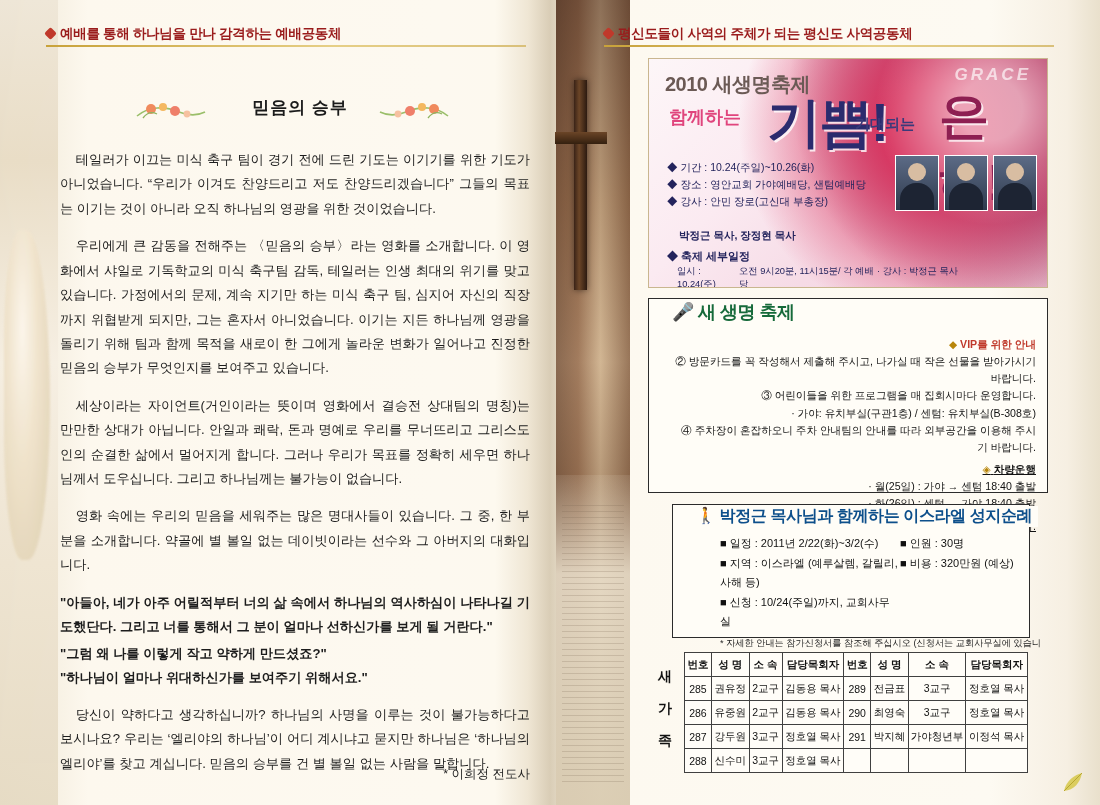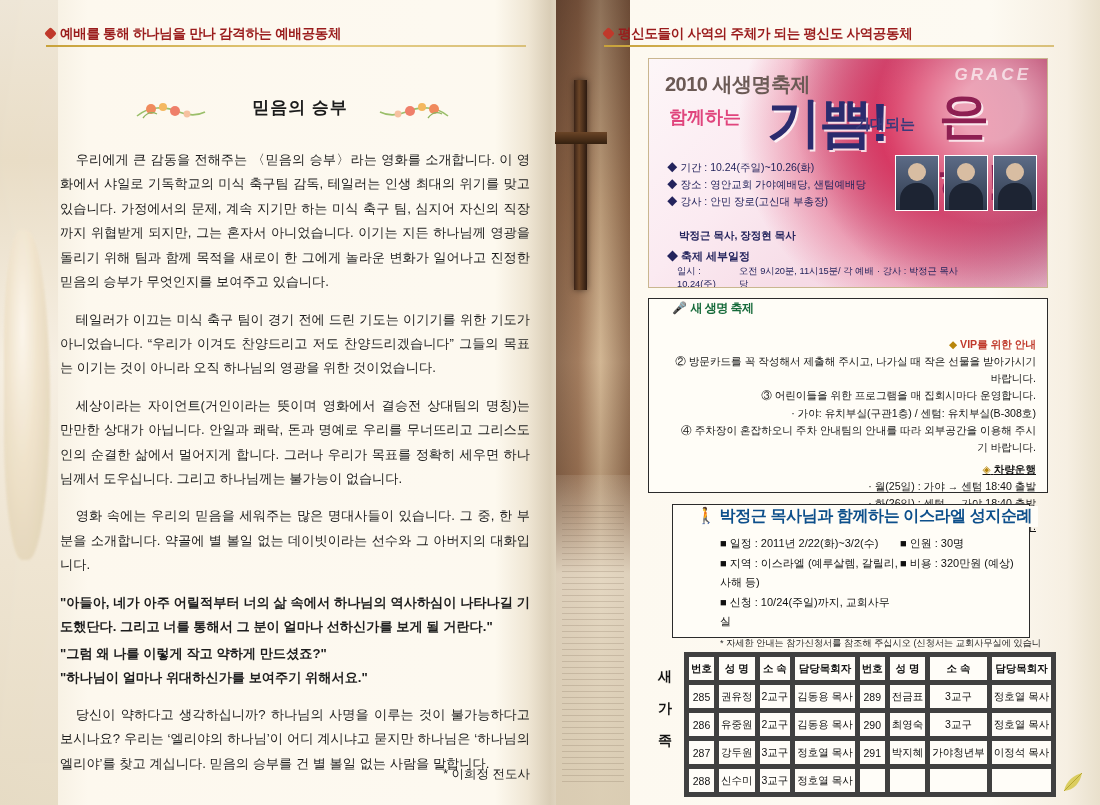--- a/index.html
+++ b/index.html
@@ -244,21 +244,21 @@
   
   .fest-box {
     position: absolute;
     left: 648px; top: 298px;
     width: 398px; height: 193px;
     border: 1px solid #2b2b2b;
     background: #fffdf7;
   }
   .fest-title {
     position: absolute; left: 666px; top: 300px;
-    font-size: 12px; font-weight: bold; color: #166a3a;
+    font-size: 18px; font-weight: bold; color: #166a3a;
     letter-spacing: -0.5px;
     background: #fffdf7;
     padding: 0 6px;
   }
   .fest-title .mic { color: #2f7d4f; margin-right: 4px; }
   .fest-body {
     position: absolute; left: 660px; top: 336px;
     width: 376px;
     font-size: 10.6px; color: #121212; line-height: 1.62; text-align: right;
   }
@@ -306,21 +306,21 @@
   }
   table.nf {
     position: absolute;
     left: 684px; top: 652px;
     width: 344px;
     border-collapse: collapse;
     font-size: 10.5px;
     background: #fffdf8;
   }
   table.nf th, table.nf td {
-    border: 5px solid #404040;
+    border: 1px solid #404040;
     height: 23px;
     text-align: center;
     padding: 0 2px;
     color: #111;
     white-space: nowrap;
   }
   table.nf th { font-weight: bold; background: #fffdf8; }
   table.nf td.empty { background: #fffdf8; }
 
   
@@ -366,22 +366,22 @@
       <circle cx="20" cy="16" r="3.4" fill="#f6c1a0"></circle>
       <circle cx="32" cy="13" r="5" fill="#ef7f6a"></circle>
       <circle cx="44" cy="9" r="4" fill="#f4b860"></circle>
       <circle cx="56" cy="11" r="5" fill="#f08a5d"></circle>
       <path d="M50 20 q6 -8 14 -4" stroke="#8fb35f" stroke-width="1.3" fill="none"></path>
     </svg>
   </div>
   <div class="article-title">믿음의 승부</div>
 
   <div class="body-text">
+    <p>테일러가 이끄는 미식 축구 팀이 경기 전에 드린 기도는 이기기를 위한 기도가 아니었습니다. “우리가 이겨도 찬양드리고 저도 찬양드리겠습니다” 그들의 목표는 이기는 것이 아니라 오직 하나님의 영광을 위한 것이었습니다.</p>
     <p>우리에게 큰 감동을 전해주는 〈믿음의 승부〉라는 영화를 소개합니다. 이 영화에서 샤일로 기독학교의 미식 축구팀 감독, 테일러는 인생 최대의 위기를 맞고 있습니다. 가정에서의 문제, 계속 지기만 하는 미식 축구 팀, 심지어 자신의 직장까지 위협받게 되지만, 그는 혼자서 아니었습니다. 이기는 지든 하나님께 영광을 돌리기 위해 팀과 함께 목적을 새로이 한 그에게 놀라운 변화가 일어나고 진정한 믿음의 승부가 무엇인지를 보여주고 있습니다.</p>
-    <p>테일러가 이끄는 미식 축구 팀이 경기 전에 드린 기도는 이기기를 위한 기도가 아니었습니다. “우리가 이겨도 찬양드리고 저도 찬양드리겠습니다” 그들의 목표는 이기는 것이 아니라 오직 하나님의 영광을 위한 것이었습니다.</p>
     <p>세상이라는 자이언트(거인이라는 뜻이며 영화에서 결승전 상대팀의 명칭)는 만만한 상대가 아닙니다. 안일과 쾌락, 돈과 명예로 우리를 무너뜨리고 그리스도인의 순결한 삶에서 멀어지게 합니다. 그러나 우리가 목표를 정확히 세우면 하나님께서 도우십니다. 그리고 하나님께는 불가능이 없습니다.</p>
     <p>영화 속에는 우리의 믿음을 세워주는 많은 명대사들이 있습니다. 그 중, 한 부분을 소개합니다. 약골에 별 볼일 없는 데이빗이라는 선수와 그 아버지의 대화입니다.</p>
     <p class="quote">"아들아, 네가 아주 어릴적부터 너의 삶 속에서 하나님의 역사하심이 나타나길 기도했단다. 그리고 너를 통해서 그 분이 얼마나 선하신가를 보게 될 거란다."</p>
     <p class="quote-line">"그럼 왜 나를 이렇게 작고 약하게 만드셨죠?"</p>
     <p class="quote-line" style="margin-bottom:13px">"하나님이 얼마나 위대하신가를 보여주기 위해서요."</p>
     <p>당신이 약하다고 생각하십니까? 하나님의 사명을 이루는 것이 불가능하다고 보시나요? 우리는 ‘엘리야의 하나님’이 어디 계시냐고 묻지만 하나님은 ‘하나님의 엘리야’를 찾고 계십니다. 믿음의 승부를 건 별 볼일 없는 사람을 말합니다.</p>
   </div>
   <div class="byline">* 이희정 전도사</div>
 
   <div class="banner">

